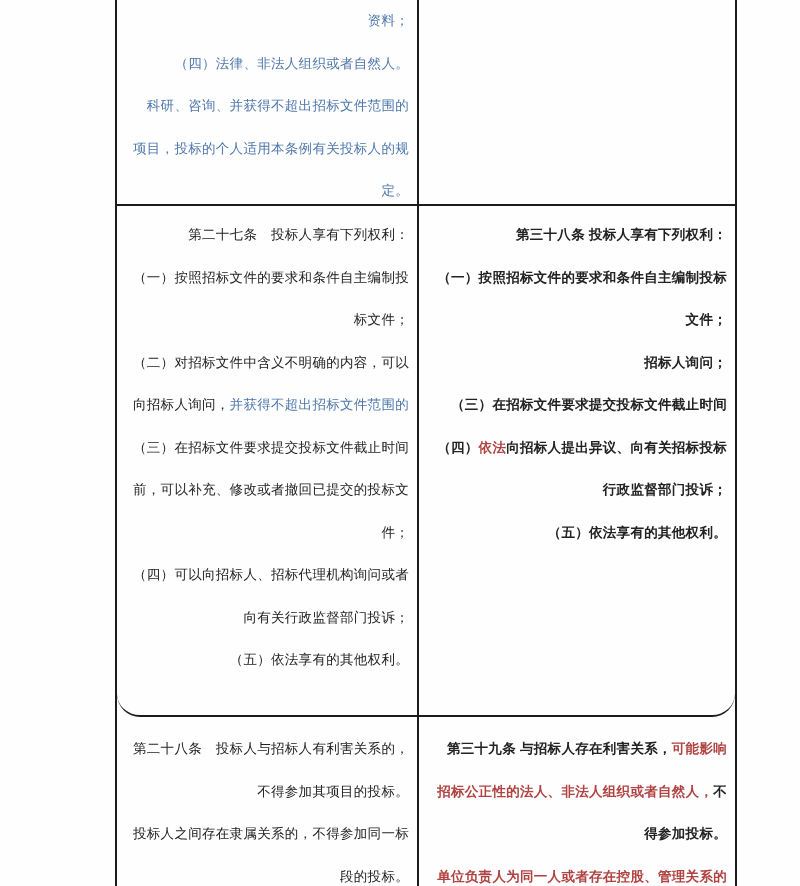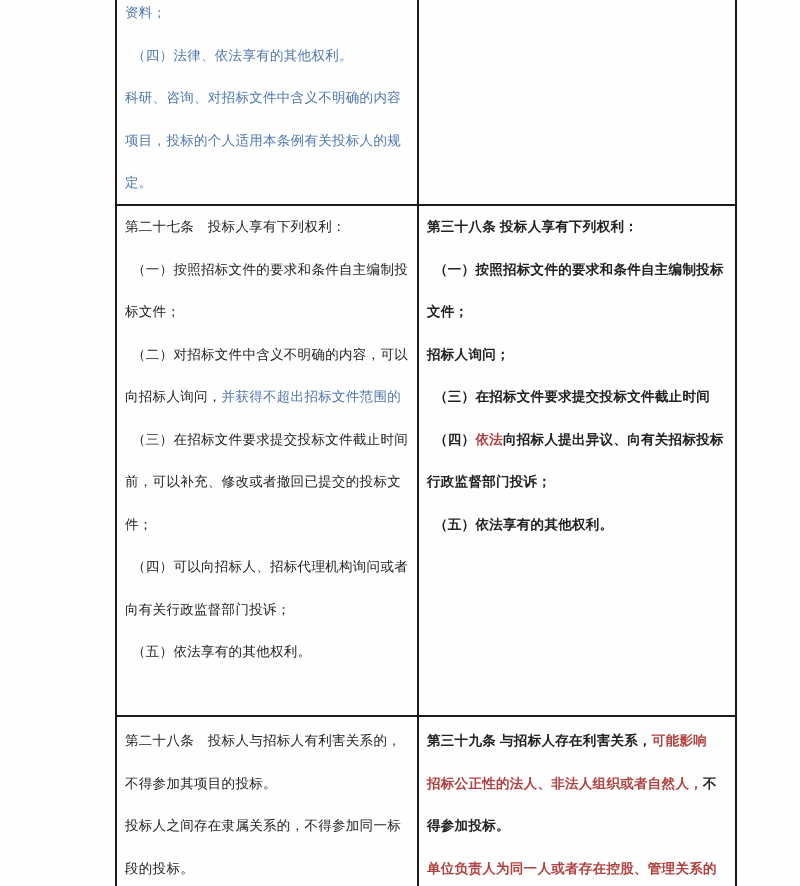--- a/index.html
+++ b/index.html
@@ -32,26 +32,27 @@
     border-right: 2px solid var(--border-color, #1b1b1b);
     box-sizing: border-box;
   }
   .row {
     display: flex;
     box-sizing: border-box;
     border-bottom: 2px solid var(--border-color, #1b1b1b);
     overflow: hidden;
   }
   .row-0 { height: 206px; }
-  .row-1 { height: 511px; }
+  .row-1 { height: 511px; border-radius: 23px; }
   .row-2 { height: 172px; border-bottom: none; }
   .cell {
     box-sizing: border-box;
     overflow: hidden;
-    padding: 0 8px;
+    padding: 8px 8px;
+    text-align: right;
   }
   .cell-left {
     width: 302px;
     border-right: 2px solid var(--border-color, #1b1b1b);
   }
   .cell-right {
     flex: 1;
     font-weight: bold;
   }
   .cell-content { width: 100%; }
@@ -70,22 +71,22 @@
 </style>
 </head>
 <body>
 
 <div class="page">
   <div class="comparison-table">
       <div class="row row-0">
         <div class="cell cell-left">
           <div class="cell-content">
             <div class="line"><span class="seg-blue">资料；</span></div>
-            <div class="line indent"><span class="seg-blue">（四）法律、依法享有的其他权利。</span></div>
-            <div class="line"><span class="seg-blue">科研、咨询、对招标文件中含义不明确的内容</span></div>
+            <div class="line indent"><span class="seg-blue">（四）法律、非法人组织或者自然人。</span></div>
+            <div class="line"><span class="seg-blue">科研、咨询、并获得不超出招标文件范围的</span></div>
             <div class="line"><span class="seg-blue">项目，投标的个人适用本条例有关投标人的规</span></div>
             <div class="line"><span class="seg-blue">定。</span></div>
           </div>
         </div>
         <div class="cell cell-right">
           <div class="cell-content"></div>
         </div>
       </div>
       <div class="row row-1">
         <div class="cell cell-left">

